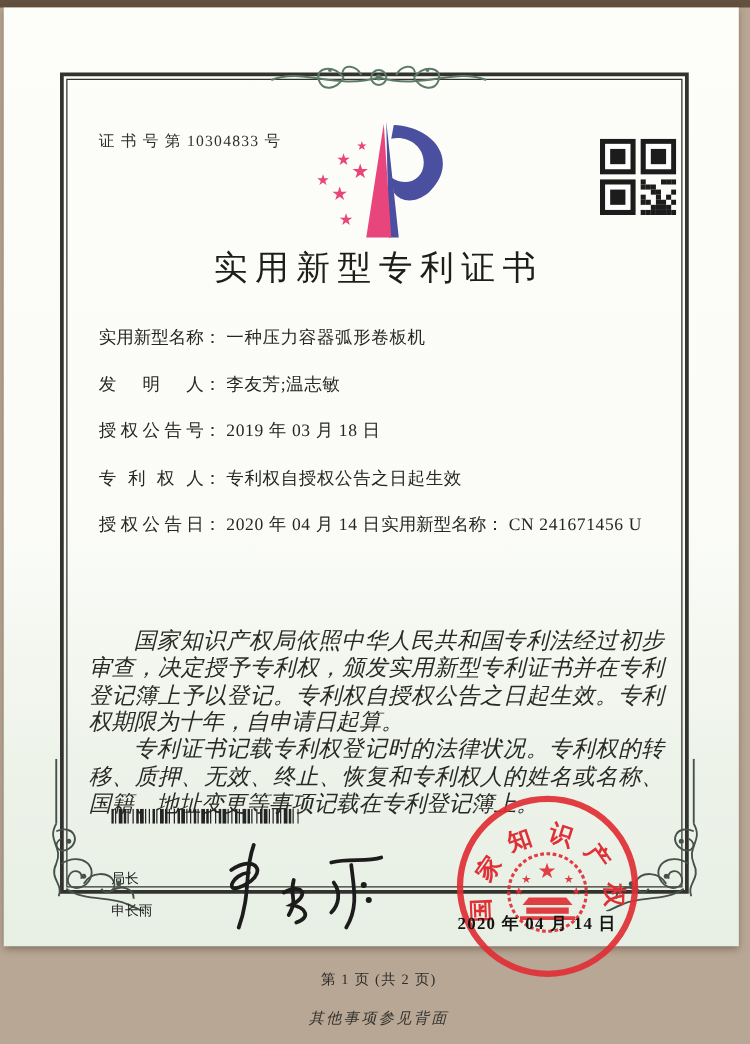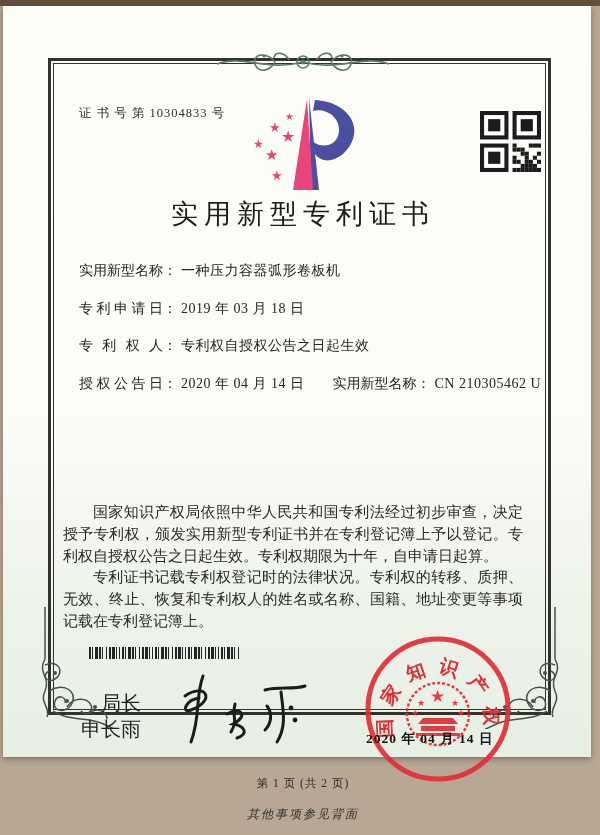--- a/index.html
+++ b/index.html
@@ -41,30 +41,30 @@
     font-weight:500;white-space:nowrap;
   }
   .fields{position:absolute;left:76px;top:253px;width:462px;font-size:14px;line-height:23px;}
   .frow{margin-bottom:14.5px;white-space:nowrap;}
   .flabel{
     display:inline-block;width:84px;vertical-align:top;
     text-align:justify;text-align-last:justify;
   }
   .colon{display:inline-block;vertical-align:top;}
   .fvalue{display:inline-block;vertical-align:top;margin-left:4px;letter-spacing:.5px;}
-  .grant-row{display:flex;white-space:nowrap;justify-content:space-between;}
+  .grant-row{display:flex;white-space:nowrap;}
   .grant-cell-a{width:226px;flex:none;}
   .body-text{
-    position:absolute;left:60px;top:496px;width:460px;
-    font-size:15px;line-height:21.8px;color:#2a2a25;
+    position:absolute;left:68px;top:496px;width:460px;
+    font-size:18px;line-height:21.8px;font-style:italic;color:#2a2a25;
     text-align:justify;
   }
   .body-text p{margin:0;text-indent:2em;}
   .barcode{position:absolute;left:86px;top:641px;width:150px;height:12px;}
-  .director-block{position:absolute;left:78px;top:684px;font-size:20px;line-height:26px;color:#222;text-align:right;}
+  .director-block{position:absolute;left:86px;top:684px;font-size:11px;line-height:26px;color:#222;}
   .signature{position:absolute;left:170px;top:660px;width:145px;height:88px;}
   .seal{position:absolute;left:360px;top:628px;width:150px;height:150px;}
   .seal-date{
     position:absolute;left:363px;top:724px;width:160px;
     font-size:13.5px;font-weight:bold;letter-spacing:1px;color:#141412;z-index:5;
     white-space:nowrap;
   }
   .page-footer{
     position:absolute;left:0;top:770px;width:600px;text-align:center;
     font-size:11.5px;letter-spacing:1px;color:#2c2c28;
@@ -186,31 +186,34 @@
         <rect x="8" y="40" width="12" height="12" fill="#1c1c1c"></rect>
       </svg>
 
     <div class="title">实用新型专利证书</div>
 
     <div class="fields">
       <div class="frow">
         <span class="flabel">实用新型名称</span><span class="colon">：</span><span class="fvalue">一种压力容器弧形卷板机</span>
       </div>
       <div class="frow">
-        <span class="flabel">专利申请日</span><span class="colon">：</span><span class="fvalue">2019 年 03 月 18 日</span>
+        <span class="flabel">发 明 人</span><span class="colon">：</span><span class="fvalue">李友芳;温志敏</span>
+      </div>
+      <div class="frow">
+        <span class="flabel">授权公告号</span><span class="colon">：</span><span class="fvalue">2019 年 03 月 18 日</span>
       </div>
       <div class="frow">
         <span class="flabel">专 利 权 人</span><span class="colon">：</span><span class="fvalue">专利权自授权公告之日起生效</span>
       </div>
       <div class="frow grant-row">
         <span class="grant-cell-a">
           <span class="flabel">授权公告日</span><span class="colon">：</span><span class="fvalue">2020 年 04 月 14 日</span>
         </span>
         <span>
-          <span class="flabel">实用新型名称</span><span class="colon">：</span><span class="fvalue">CN 210305462 U</span>
+          <span class="flabel">实用新型名称</span><span class="colon">：</span><span class="fvalue">CN 241671456 U</span>
         </span>
       </div>
     </div>
 
     <div class="body-text">
       <p>国家知识产权局依照中华人民共和国专利法经过初步审查，决定授予专利权，颁发实用新型专利证书并在专利登记簿上予以登记。专利权自授权公告之日起生效。专利权期限为十年，自申请日起算。</p>
       <p>专利证书记载专利权登记时的法律状况。专利权的转移、质押、无效、终止、恢复和专利权人的姓名或名称、国籍、地址变更等事项记载在专利登记簿上。</p>
     </div>
 
     <svg class="barcode" id="barcode-svg" viewBox="0 0 150 12" preserveAspectRatio="none">

